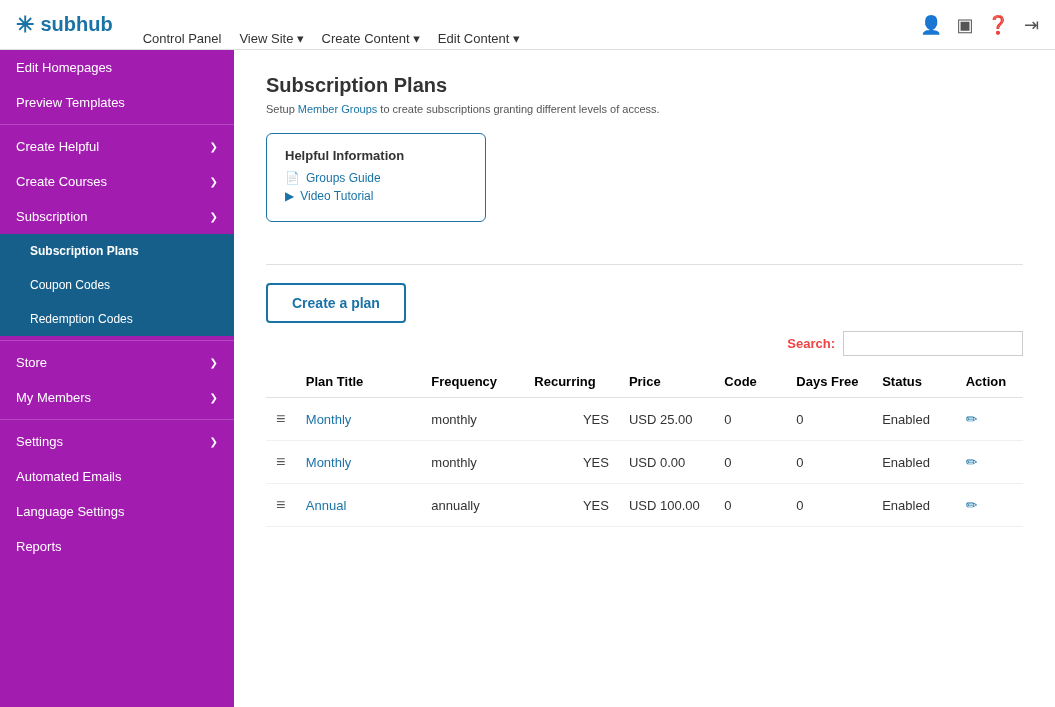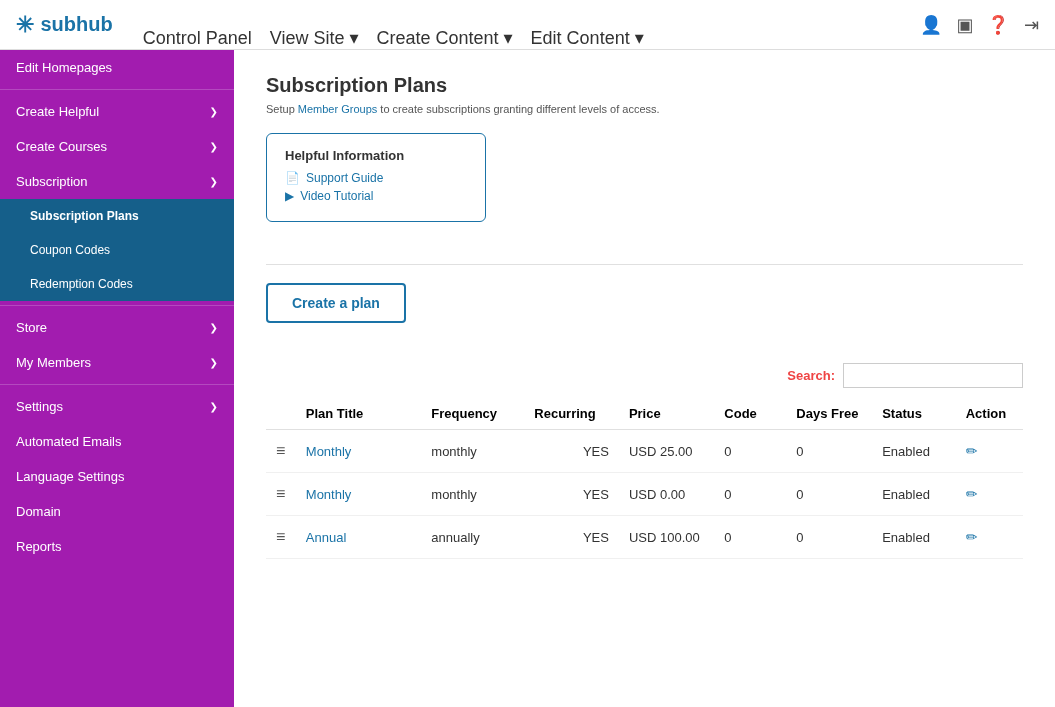--- a/index.html
+++ b/index.html
@@ -28,21 +28,21 @@
       color: #1a73a7;
       font-size: 22px;
     }
     .nav-links {
       display: flex;
       gap: 18px;
       flex: 1;
     }
     .nav-link {
       color: #333;
-      font-size: 18px;
+      font-size: 13px;
       cursor: pointer;
       text-decoration: none;
       display: flex;
       align-items: center;
       gap: 3px;
       margin-top: 27px;
     }
     .nav-icons {
       display: flex;
       gap: 14px;
@@ -149,21 +149,21 @@
     
     .create-btn {
       border: 2px solid #1a73a7;
       background: #fff;
       color: #1a73a7;
       padding: 10px 24px;
       font-size: 14px;
       font-weight: bold;
       border-radius: 4px;
       cursor: pointer;
-      margin-bottom: 40px;
+      margin-bottom: 8px;
     }
 
     
     .search-bar {
       display: flex;
       justify-content: flex-end;
       align-items: center;
       gap: 8px;
       margin-bottom: 10px;
     }
@@ -246,20 +246,23 @@
     <span class="nav-icon-btn">⇥</span>
   </div>
 </nav>
 
 <div class="layout">
 
   <aside class="sidebar">
     <div class="sidebar-item">
       <span>Edit Homepages</span>
     </div>
+    <div class="sidebar-item">
+      <span>Preview Templates</span>
+    </div>
     <div class="sidebar-divider"></div>
     <div class="sidebar-item">
       <span>Create Helpful</span>
       <span class="chevron">❯</span>
     </div>
     <div class="sidebar-item">
       <span>Create Courses</span>
       <span class="chevron">❯</span>
     </div>
     <div class="sidebar-item">
@@ -287,41 +290,38 @@
     <div class="sidebar-divider"></div>
     <div class="sidebar-item">
       <span>Settings</span>
       <span class="chevron">❯</span>
     </div>
     <div class="sidebar-item">
       <span>Automated Emails</span>
     </div>
     <div class="sidebar-item">
       <span>Language Settings</span>
-    </div>
-    <div class="sidebar-item">
-      <span>Domain</span>
     </div>
     <div class="sidebar-item">
       <span>Reports</span>
     </div>
   </aside>
 
   <main class="main">
     <h1 class="page-title">Subscription Plans</h1>
     <p class="page-subtitle">
       <span>Setup </span><a>Member Groups</a><span> to create subscriptions granting different levels of access.</span>
     </p>
 
     
     <div class="info-box">
       <div class="info-box-title">Helpful Information</div>
       <div class="info-box-link">
         <span>📄</span>
-        <span>Support Guide</span>
+        <span>Groups Guide</span>
       </div>
       <div class="info-box-link">
         <span>▶</span>
         <span>Video Tutorial</span>
       </div>
     </div>
 
     <hr class="section-divider">
 
     <button class="create-btn">Create a plan</button>

